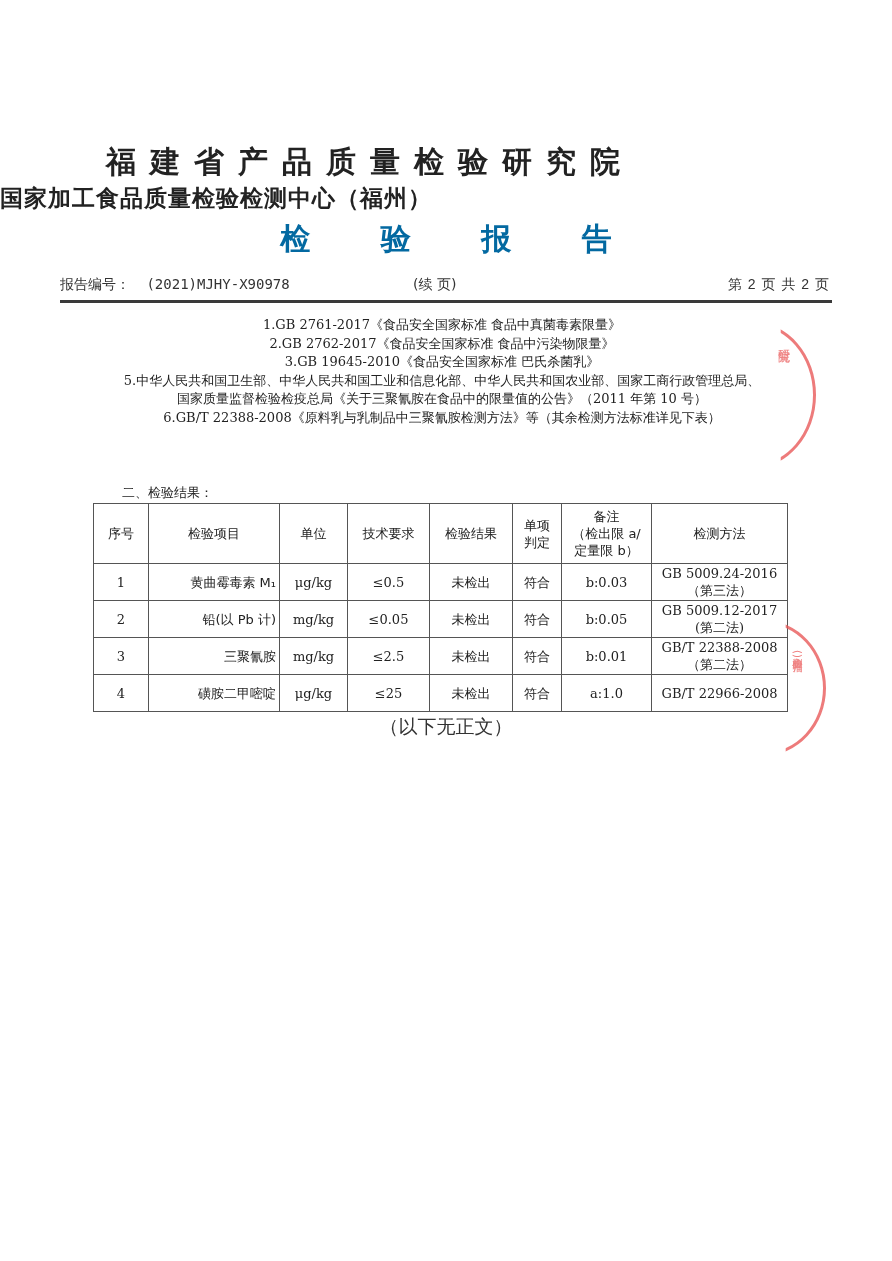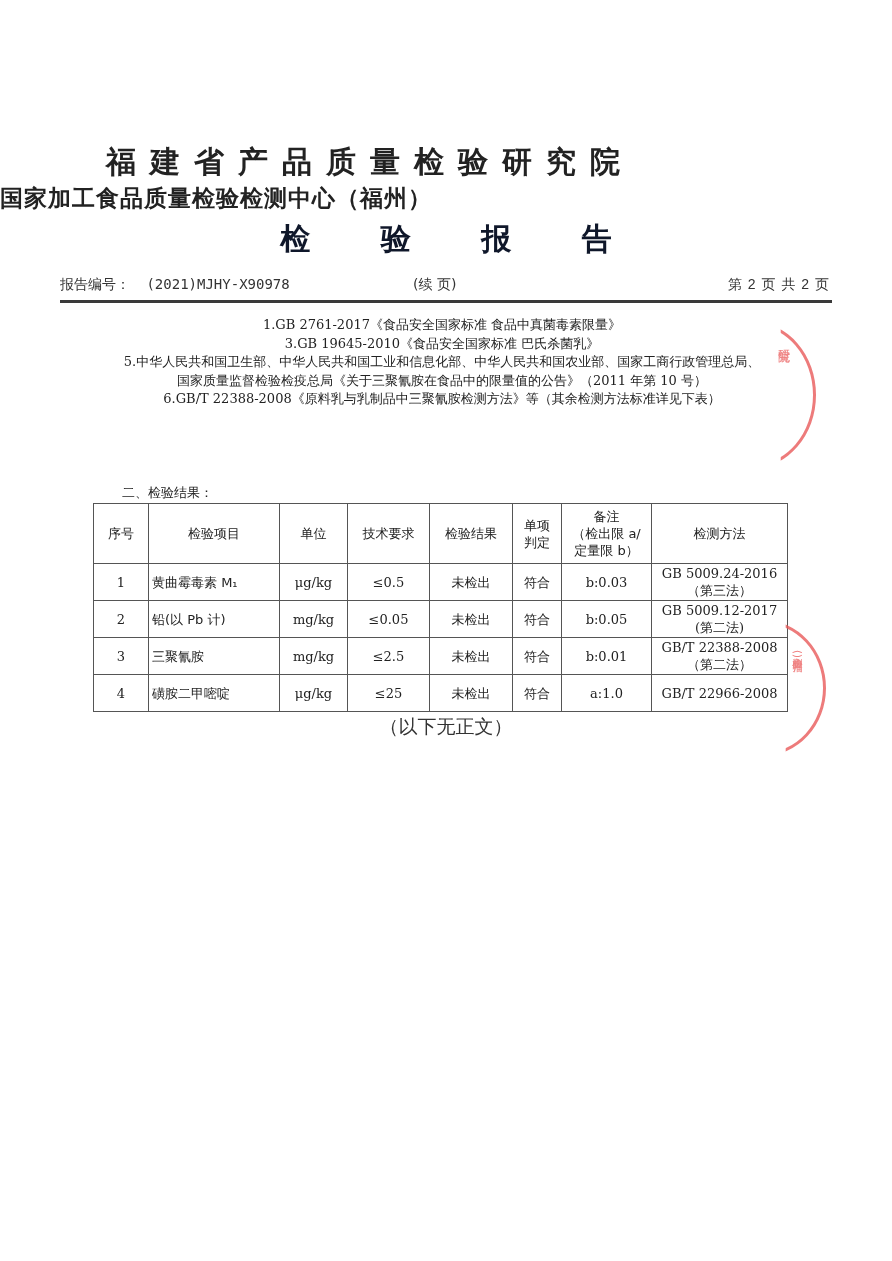--- a/index.html
+++ b/index.html
@@ -14,42 +14,42 @@
     letter-spacing: 14px; color: #222;
   }
   .title2 {
     left: 0; width: 892px; top: 183px; text-align: left;
     font-family: "DejaVu Sans", sans-serif; font-weight: bold; font-size: 23px;
     color: #222; letter-spacing: 1px;
   }
   .title3 {
     left: 0; width: 892px; top: 219px; text-align: center;
     font-family: "DejaVu Sans", sans-serif; font-weight: bold; font-size: 30px;
-    letter-spacing: 30px; color: #0f172a; padding-left: 30px; box-sizing: border-box;
+    letter-spacing: 30px; color: #0369a1; padding-left: 30px; box-sizing: border-box;
   }
   .meta { top: 276px; font-size: 14px; font-family: "DejaVu Sans Mono", monospace; color: #333; }
   .meta-left { left: 60px; }
   .meta-mid { left: 413px; font-family: "DejaVu Sans", sans-serif; }
   .meta-right { right: 62px; font-family: Liberation Sans, sans-serif; letter-spacing: 1px; }
   .rule { left: 60px; width: 772px; top: 300px; height: 3px; background: #3a3a3a; }
   .basis { left: 122px; top: 316px; width: 640px; font-size: 13px; line-height: 18.5px; color: #222; }
   .basis div { white-space: nowrap; }
   .basis .wrap { white-space: normal; }
   .results-heading { left: 122px; top: 484px; font-size: 13px; color: #222; }
   table.res {
     position: absolute; left: 93px; top: 503px; border-collapse: collapse;
     font-size: 13px; color: #222;
   }
   table.res td, table.res th {
     border: 1px solid #555; text-align: center; vertical-align: middle; padding: 0 3px;
     font-weight: normal; line-height: 17px;
   }
   table.res th { height: 59px; font-family: "DejaVu Sans", sans-serif; }
   table.res td { height: 36px; }
-  table.res td.item { text-align: left; font-family: "DejaVu Sans", sans-serif; }
+  table.res td.item { text-align: right; font-family: "DejaVu Sans", sans-serif; }
   table.res td.cn { font-family: "DejaVu Sans", sans-serif; }
   .c1 { width: 48px; } .c2 { width: 124px; } .c3 { width: 61px; } .c4 { width: 75px; }
   .c5 { width: 76px; } .c6 { width: 42px; } .c7 { width: 83px; } .c8 { width: 129px; }
   .end-note { left: 0; width: 892px; top: 714px; text-align: center; font-size: 19px; font-family: "DejaVu Sans", sans-serif; color: #333; }
   .stamp { border: 3px solid #e85a5a; border-radius: 50%; opacity: 0.8; }
   .stamp-text { color: #ec6b6b; font-size: 12px; font-family: "DejaVu Sans", sans-serif; writing-mode: vertical-rl; opacity: 0.85; }
 </style>
 </head>
 <body>
 
@@ -60,20 +60,21 @@
 <div class="abs meta meta-left">
   <span style="font-family:'DejaVu Sans',sans-serif;">报告编号：</span>
   <span style="margin-left:8px;">(2021)MJHY-X90978</span>
 </div>
 <div class="abs meta meta-mid">(续 页)</div>
 <div class="abs meta meta-right">第 2 页  共 2 页</div>
 <div class="abs rule"></div>
 
 <div class="abs basis">
   <div>1.GB 2761-2017《食品安全国家标准 食品中真菌毒素限量》</div>
+  <div>2.GB 2762-2017《食品安全国家标准 食品中污染物限量》</div>
   <div>3.GB 19645-2010《食品安全国家标准 巴氏杀菌乳》</div>
   <div class="wrap">5.中华人民共和国卫生部、中华人民共和国工业和信息化部、中华人民共和国农业部、国家工商行政管理总局、国家质量监督检验检疫总局《关于三聚氰胺在食品中的限量值的公告》（2011 年第 10 号）</div>
   <div>6.GB/T 22388-2008《原料乳与乳制品中三聚氰胺检测方法》等（其余检测方法标准详见下表）</div>
 </div>
 
 <div class="abs results-heading">二、检验结果：</div>
 
 <table class="res">
   <tbody>
       <tr>

